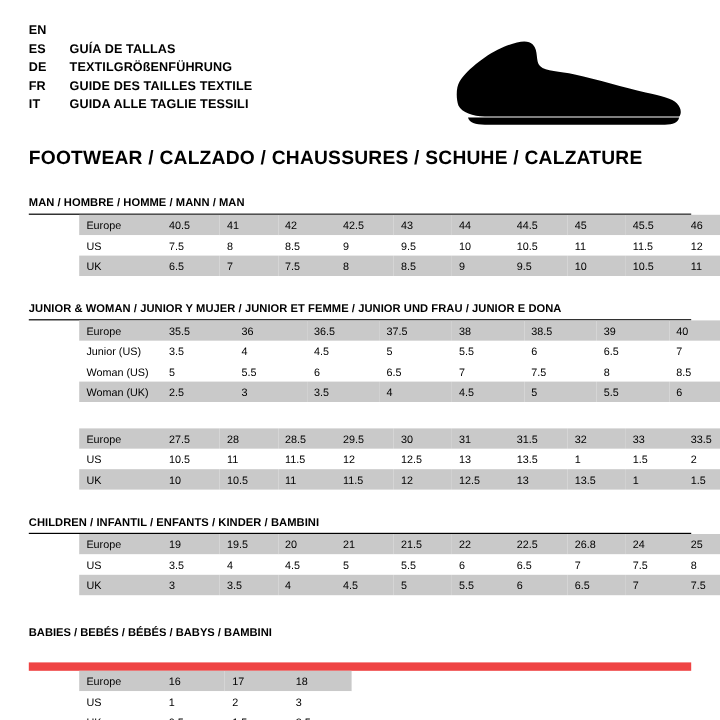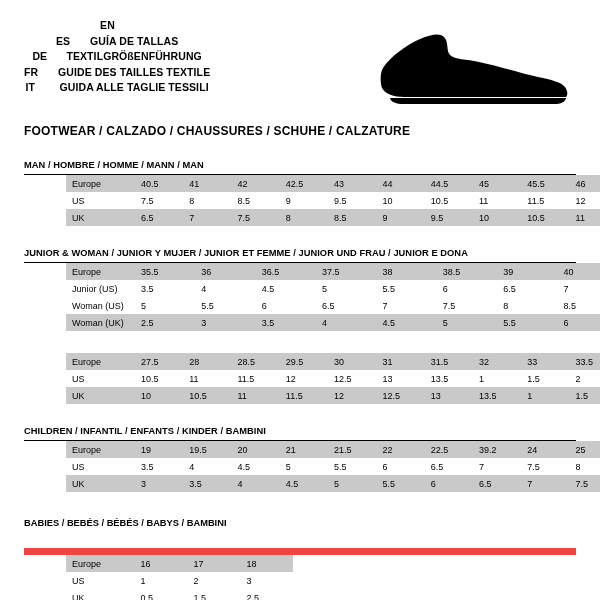--- a/index.html
+++ b/index.html
@@ -31,39 +31,38 @@
   .lang-block {
     display: block;
   }
   .lang-row {
     display: flex;
     align-items: baseline;
     font-size: 10.5px;
     line-height: 15.6px;
     font-weight: bold;
     letter-spacing: 0.1px;
-    justify-content: center;
   }
   .lang-code {
     width: 34px;
     flex: 0 0 34px;
   }
   .lang-text {
     white-space: nowrap;
   }
 
   .shoe-art {
     width: 190px;
     height: 86px;
     margin-right: 6px;
     margin-top: 6px;
   }
 
   .section-title {
-    font-size: 12px;
+    font-size: 16px;
     font-weight: bold;
     letter-spacing: 0.2px;
     margin-top: 14px;
   }
 
   
   .group {
     margin-top: 22px;
   }
   .group-head {
@@ -297,21 +296,21 @@
       <tbody>
           <tr class="shaded">
         <td class="rowlabel">Europe</td>
         <td>19</td>
         <td>19.5</td>
         <td>20</td>
         <td>21</td>
         <td>21.5</td>
         <td>22</td>
         <td>22.5</td>
-        <td>39.2</td>
+        <td>26.8</td>
         <td>24</td>
         <td>25</td>
       </tr>
       <tr class="plain">
         <td class="rowlabel">US</td>
         <td>3.5</td>
         <td>4</td>
         <td>4.5</td>
         <td>5</td>
         <td>5.5</td>

